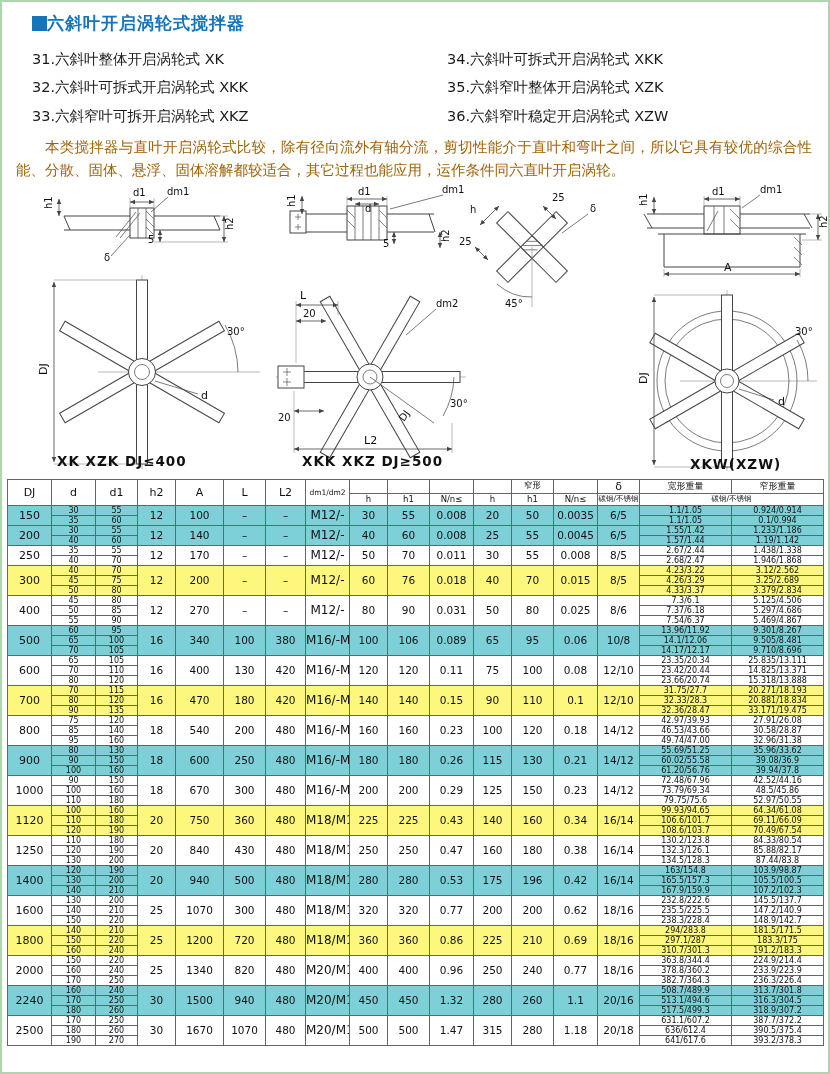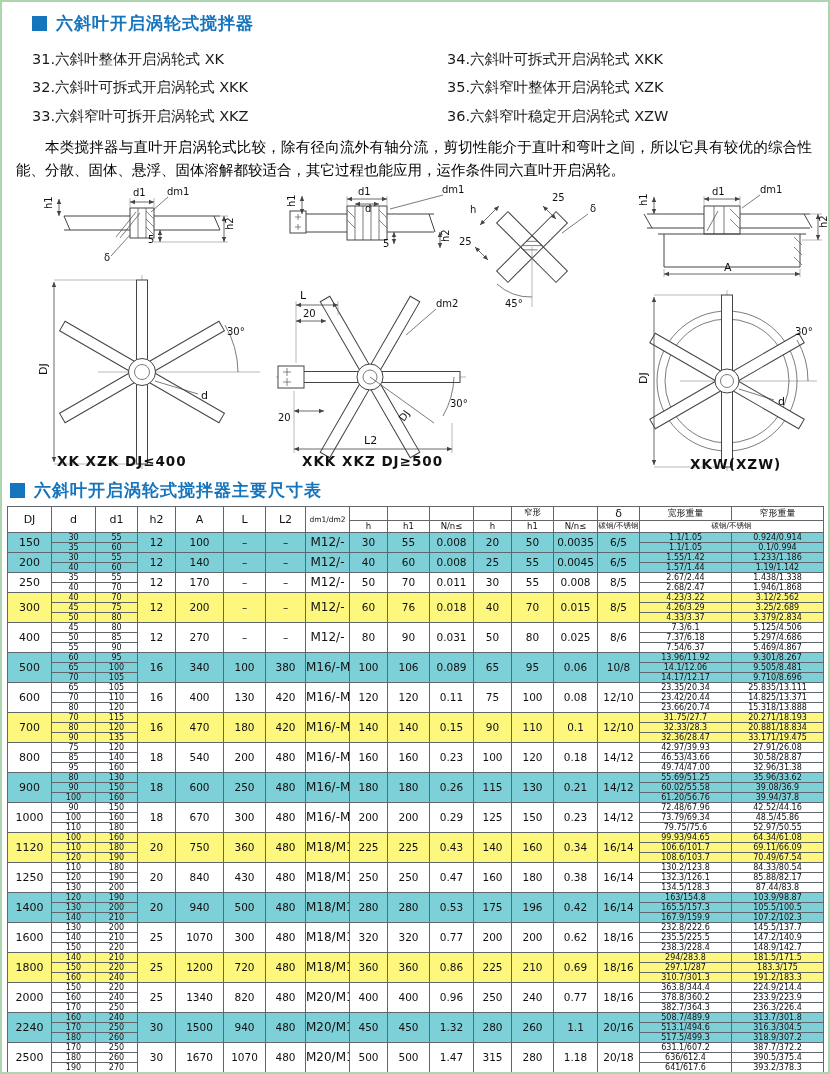--- a/index.html
+++ b/index.html
@@ -1,28 +1,28 @@
 <!DOCTYPE html>
 <html><head>
 <meta charset="utf-8">
 <style>
   html,body{margin:0;padding:0;background:#e8e8e8;}
   .page{
     width:830px;height:1074px;box-sizing:border-box;position:relative;
     background:#fff;border:2px solid #aed6ae;overflow:hidden;
     font-family:"DejaVu Sans","Liberation Sans",sans-serif;color:#111;
   }
-  .sec-title{display:flex;align-items:center;gap:9px;margin:10px 0 0 30px;}
+  .sec-title{display:flex;align-items:center;margin:10px 0 0 30px;}
   .sec-title .sq{width:15px;height:15px;background:#1474bc;flex:0 0 auto;}
   .sec-title .txt{color:#1474bc;font-size:17px;font-weight:bold;letter-spacing:1px;}
   .model-list{display:flex;margin:10px 0 0 30px;}
   .model-col{width:400px;}
   .model-col.right{width:370px;margin-left:15px;}
   .model-item{font-size:14.5px;line-height:1.95;color:#1a1a1a;white-space:nowrap;}
-  .intro{margin:6px 16px 0 14px;font-size:14.5px;line-height:1.62;text-indent:2em;color:#000000;text-align:justify;}
+  .intro{margin:6px 16px 0 14px;font-size:14.5px;line-height:1.62;text-indent:2em;color:#a16207;text-align:justify;}
   .diagrams{display:block;margin-top:2px;}
   
   .ln{stroke:#444;stroke-width:1;fill:none;}
   .thin{stroke:#444;stroke-width:0.7;fill:none;}
   .ext{stroke:#8a8a8a;stroke-width:0.6;fill:none;}
   .dim{stroke:#444;stroke-width:0.8;fill:none;marker-start:url(#arw);marker-end:url(#arw);}
   .blade{fill:#fff;stroke:#444;stroke-width:1;}
   .hatch{stroke:#555;stroke-width:0.7;}
   .lb{font-size:11px;fill:#111;}
   .lbs{font-size:10px;fill:#111;}
@@ -238,24 +238,20 @@
       <line class="dim" x1="652" y1="112" x2="652" y2="280"></line>
       <text class="lb" transform="rotate(-90 645 199)" x="645" y="199">DJ</text>
       <line class="thin" x1="737" y1="204" x2="772" y2="215"></line>
       <text class="lb" x="776" y="220">d</text>
       <path class="thin" d="M806 196 A 81 81 0 0 0 795 155"></path>
       <text class="lbs" x="793" y="150">30°</text>
       <text class="cap" x="688" y="284">XKW(XZW)</text>
     </g>
   </svg>
 
-  <div class="sec-title" style="margin-left:8px;margin-top:4px;">
-    <span class="sq"></span>
-    <span class="txt">六斜叶开启涡轮式搅拌器主要尺寸表</span>
-  </div>
 
   <div class="tbl-wrap">
     <table class="dims">
       <colgroup>
         <col style="width:44px">
           <col style="width:44px">
           <col style="width:42px">
           <col style="width:38px">
         <col style="width:48px">
           <col style="width:42px">

